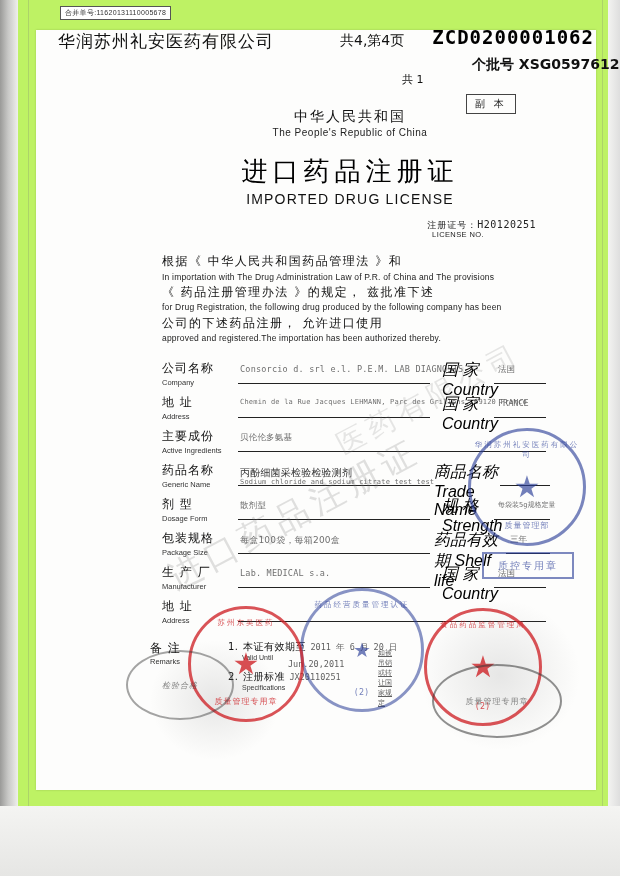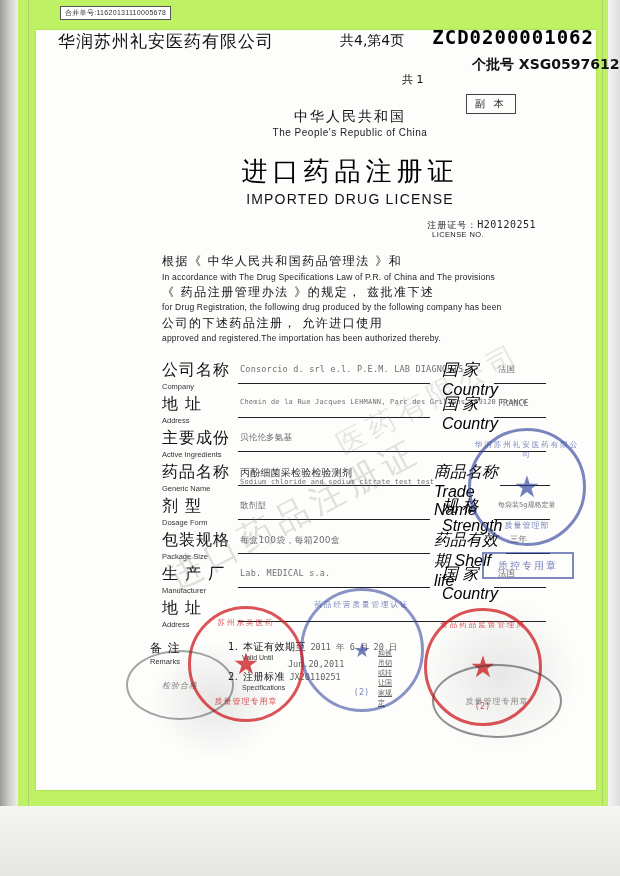--- a/index.html
+++ b/index.html
@@ -207,21 +207,21 @@
   .frow {
     position: relative;
     height: 34px;
   }
   .flabel {
     position: absolute;
     left: 0; top: 0;
     width: 74px;
   }
   .flabel .cn {
-    font-size: 16px;
+    font-size: 12px;
     letter-spacing: 1px;
     color: #111;
     display: block;
     font-family: "DejaVu Sans", sans-serif;
   }
   .flabel .en {
     font-size: 7.5px;
     color: #333;
     display: block;
     margin-top: 1px;
@@ -419,21 +419,21 @@
     <div class="main-title-cn">进口药品注册证</div>
     <div class="main-title-en">IMPORTED DRUG LICENSE</div>
 
     <div class="license-no">
       <span class="ln-label-cn">注册证号：</span><span class="ln-val">H20120251</span>
       <div style="font-size:7.5px;letter-spacing:.4px;padding-right:52px;">LICENSE NO.</div>
     </div>
 
     <div class="preamble">
       <div class="cnrow">根据《 中华人民共和国药品管理法 》和</div>
-      <div class="enrow">In accordance with The Drug Specifications Law of P.R. of China and The provisions</div>
+      <div class="enrow">In importation with The Drug Administration Law of P.R. of China and The provisions</div>
       <div class="cnrow">《 药品注册管理办法 》的规定， 兹批准下述</div>
       <div class="enrow">for Drug Registration, the following drug produced by the following company has been</div>
       <div class="cnrow">公司的下述药品注册， 允许进口使用</div>
       <div class="enrow">approved and registered.The importation has been authorized thereby.</div>
     </div>
 
     <div class="fields">
 
       <div class="frow">
         <div class="flabel">

